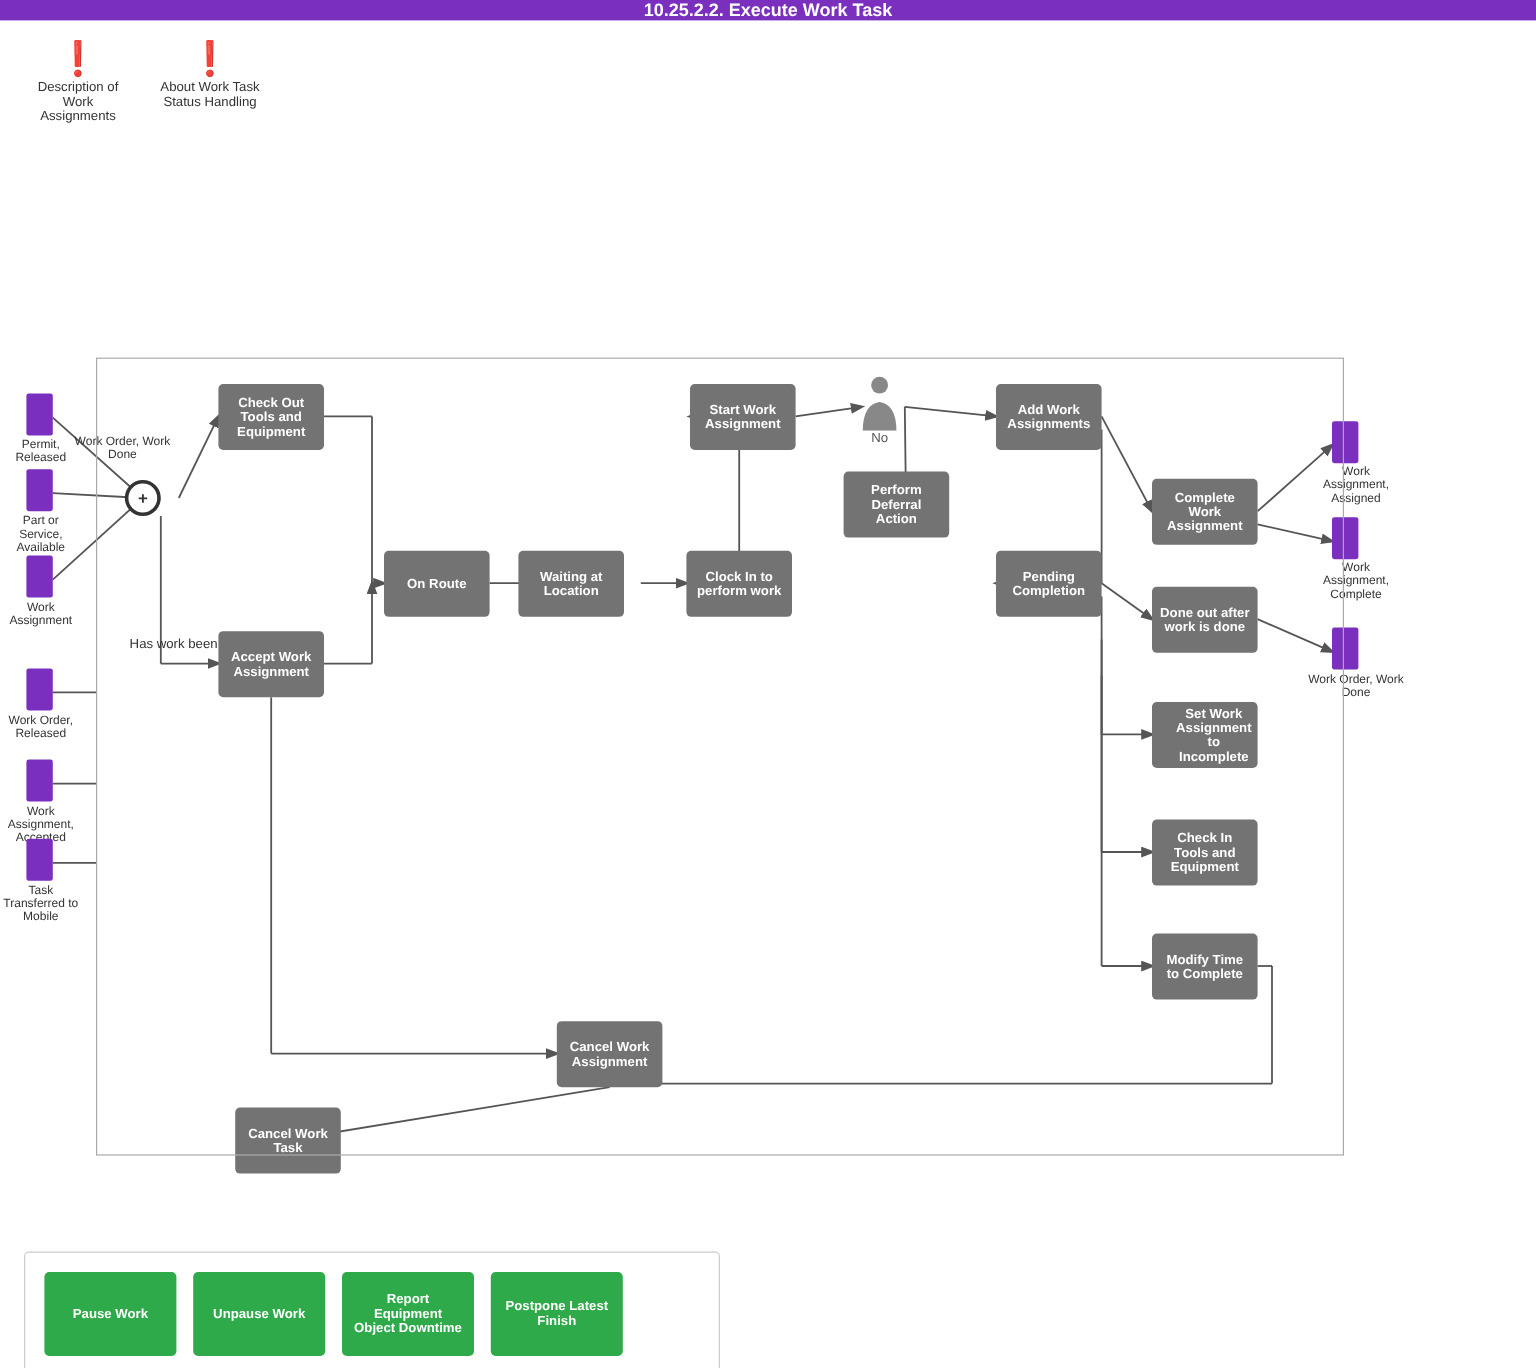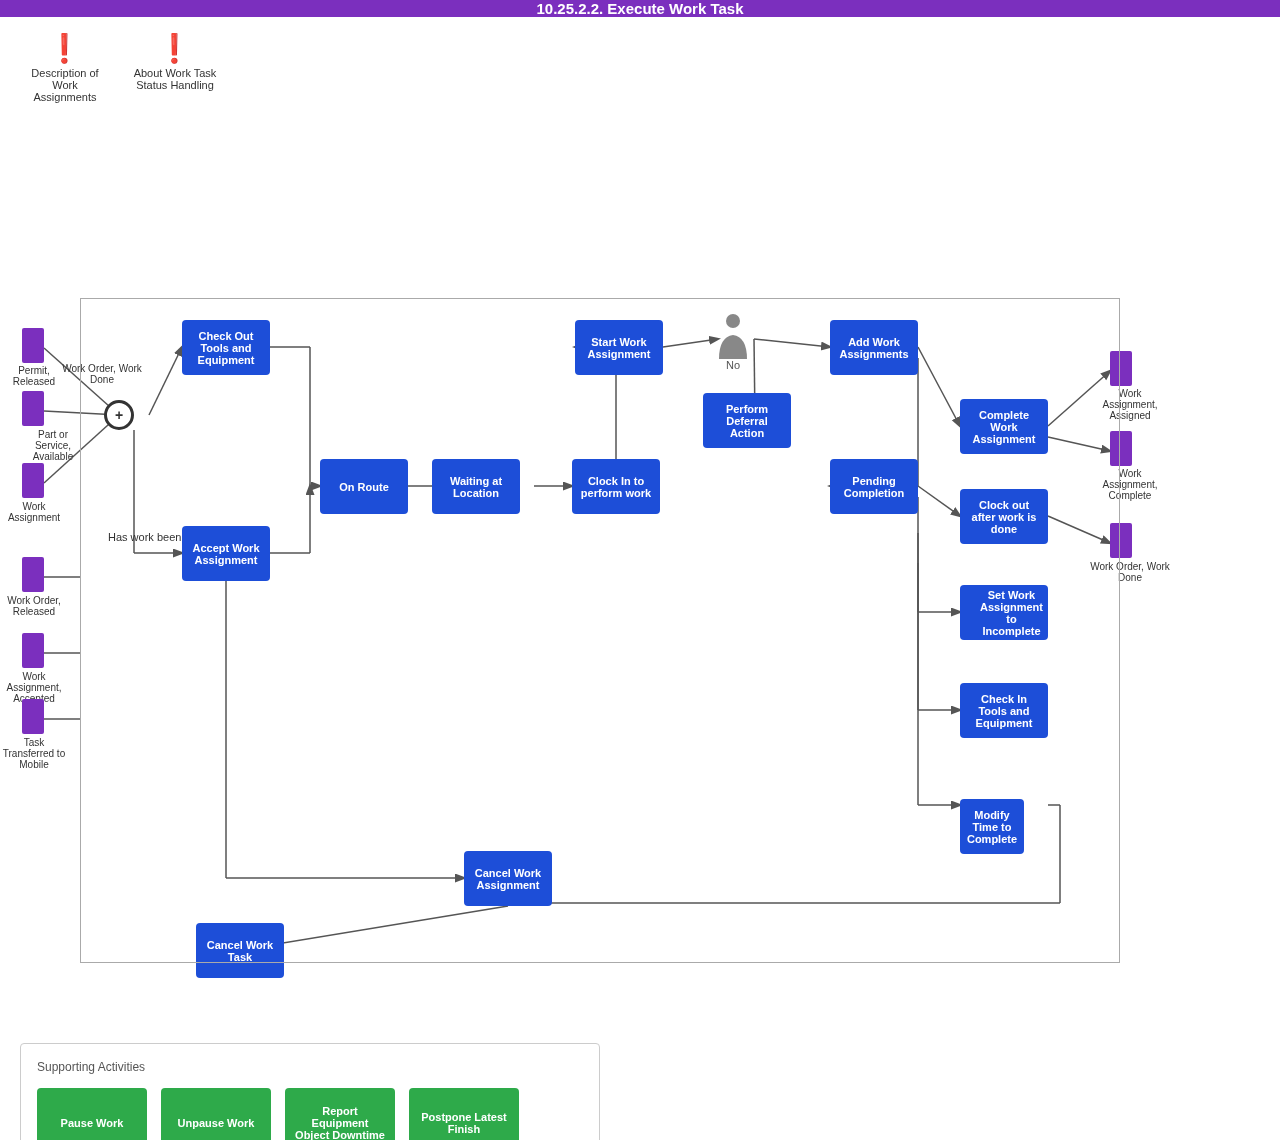--- a/index.html
+++ b/index.html
@@ -44,21 +44,21 @@
 
     .diagram-area {
       position: relative;
       width: 1280px;
       height: 900px;
       margin-top: 10px;
     }
 
     .green-box {
       position: absolute;
-      background: #1d4ed8;
+      background: #737373;
       color: #fff;
       font-size: 11px;
       font-weight: bold;
       text-align: center;
       border-radius: 4px;
       display: flex;
       align-items: center;
       justify-content: center;
       padding: 6px;
       cursor: pointer;
@@ -294,43 +294,43 @@
   <div class="green-box" style="left:703px; top:270px; width:88px; height:55px;">
     <span>Perform Deferral Action</span>
   </div>
   <div class="green-box" style="left:830px; top:336px; width:88px; height:55px;">
     <span>Pending Completion</span>
   </div>
   <div class="green-box" style="left:182px; top:403px; width:88px; height:55px;">
     <span>Accept Work Assignment</span>
   </div>
   <div class="green-box" style="left:960px; top:366px; width:88px; height:55px;">
-    <span>Clock out after work is done</span>
+    <span>Done out after work is done</span>
   </div>
   <div class="green-box" style="left:960px; top:462px; width:88px; height:55px;padding-left:21px;">
     <span>Set Work Assignment to Incomplete</span>
   </div>
   <div class="green-box" style="left:960px; top:560px; width:88px; height:55px;">
     <span>Check In Tools and Equipment</span>
   </div>
-  <div class="green-box" style="left:960px; top:676px; width:64px; height:55px;">
+  <div class="green-box" style="left:960px; top:655px; width:88px; height:55px;">
     <span>Modify Time to Complete</span>
   </div>
   <div class="green-box" style="left:464px; top:728px; width:88px; height:55px;">
     <span>Cancel Work Assignment</span>
   </div>
   <div class="green-box" style="left:196px; top:800px; width:88px; height:55px;">
     <span>Cancel Work Task</span>
   </div>
 
   <div class="purple-box" style="left:22px; top:205px; width:22px; height:35px;"></div>
   <div class="label-text" style="left:0px; top:242px; width:68px; font-size:10px;">Permit, Released</div>
 
   <div class="purple-box" style="left:22px; top:268px; width:22px; height:35px;"></div>
-  <div class="label-text" style="left:0px; top:306px; width:68px; font-size:10px;margin-left:19px;">Part or Service, Available</div>
+  <div class="label-text" style="left:0px; top:306px; width:68px; font-size:10px;">Part or Service, Available</div>
 
   <div class="purple-box" style="left:22px; top:340px; width:22px; height:35px;"></div>
   <div class="label-text" style="left:0px; top:378px; width:68px; font-size:10px;">Work Assignment</div>
 
   <div class="purple-box" style="left:22px; top:434px; width:22px; height:35px;"></div>
   <div class="label-text" style="left:0px; top:472px; width:68px; font-size:10px;">Work Order, Released</div>
 
   <div class="purple-box" style="left:22px; top:510px; width:22px; height:35px;"></div>
   <div class="label-text" style="left:0px; top:548px; width:68px; font-size:10px;">Work Assignment, Accepted</div>
 
@@ -344,21 +344,20 @@
   <div class="label-text" style="left:1090px; top:345px; width:80px; font-size:10px;">Work Assignment, Complete</div>
 
   <div class="purple-box" style="left:1110px; top:400px; width:22px; height:35px;"></div>
   <div class="label-text" style="left:1090px; top:438px; width:80px; font-size:10px;">Work Order, Work Done</div>
 
   <div style="position:absolute; left:80px; top:175px; width:1040px; height:665px; border:1px solid #aaa; pointer-events:none;"></div>
 
 </div>
 
 <div class="supporting-box">
-  <div class="supporting-title">Supporting Activities</div>
   <div class="supporting-buttons">
     <div class="support-btn">
       <span>Pause Work</span>
     </div>
     <div class="support-btn">
       <span>Unpause Work</span>
     </div>
     <div class="support-btn">
       <span>Report Equipment Object Downtime</span>
     </div>

